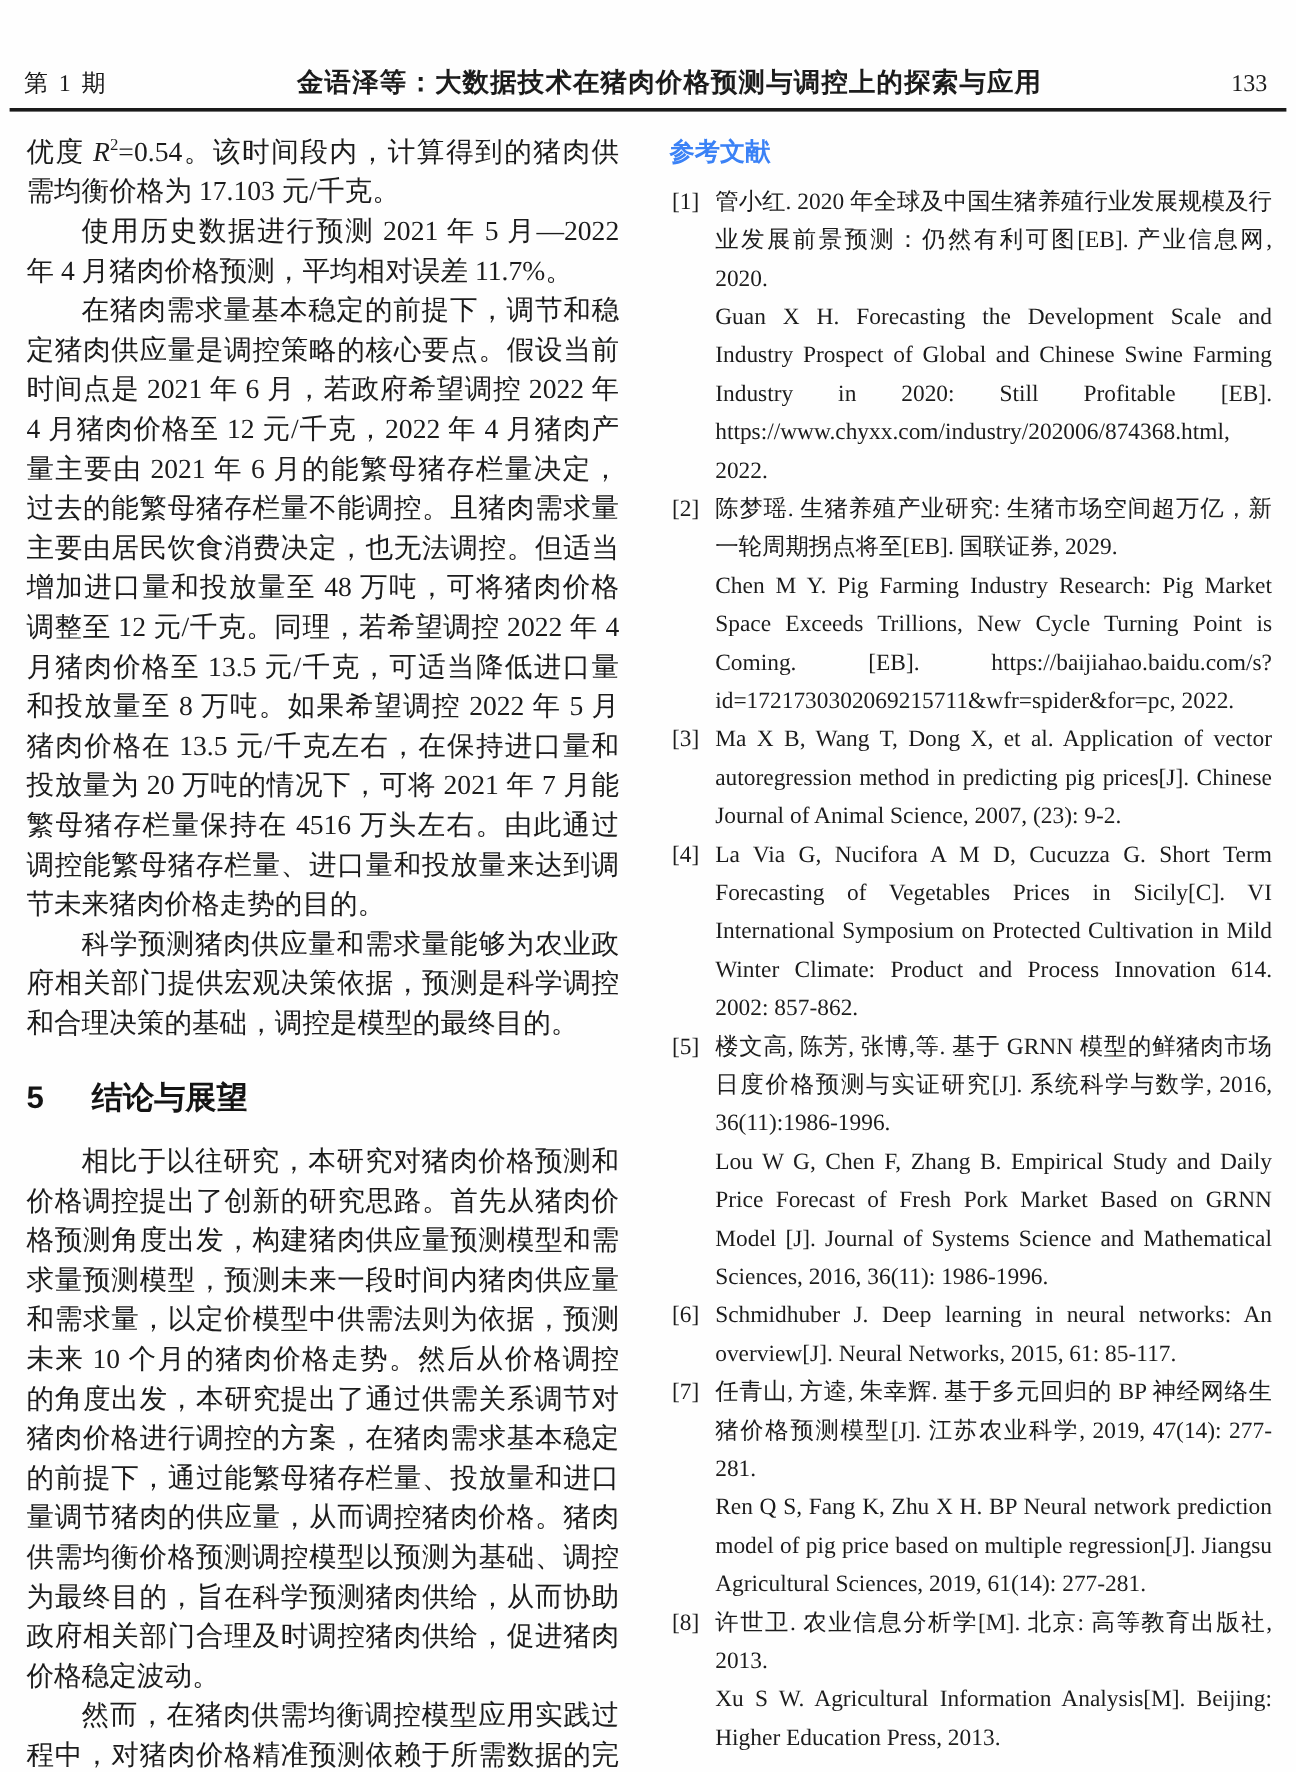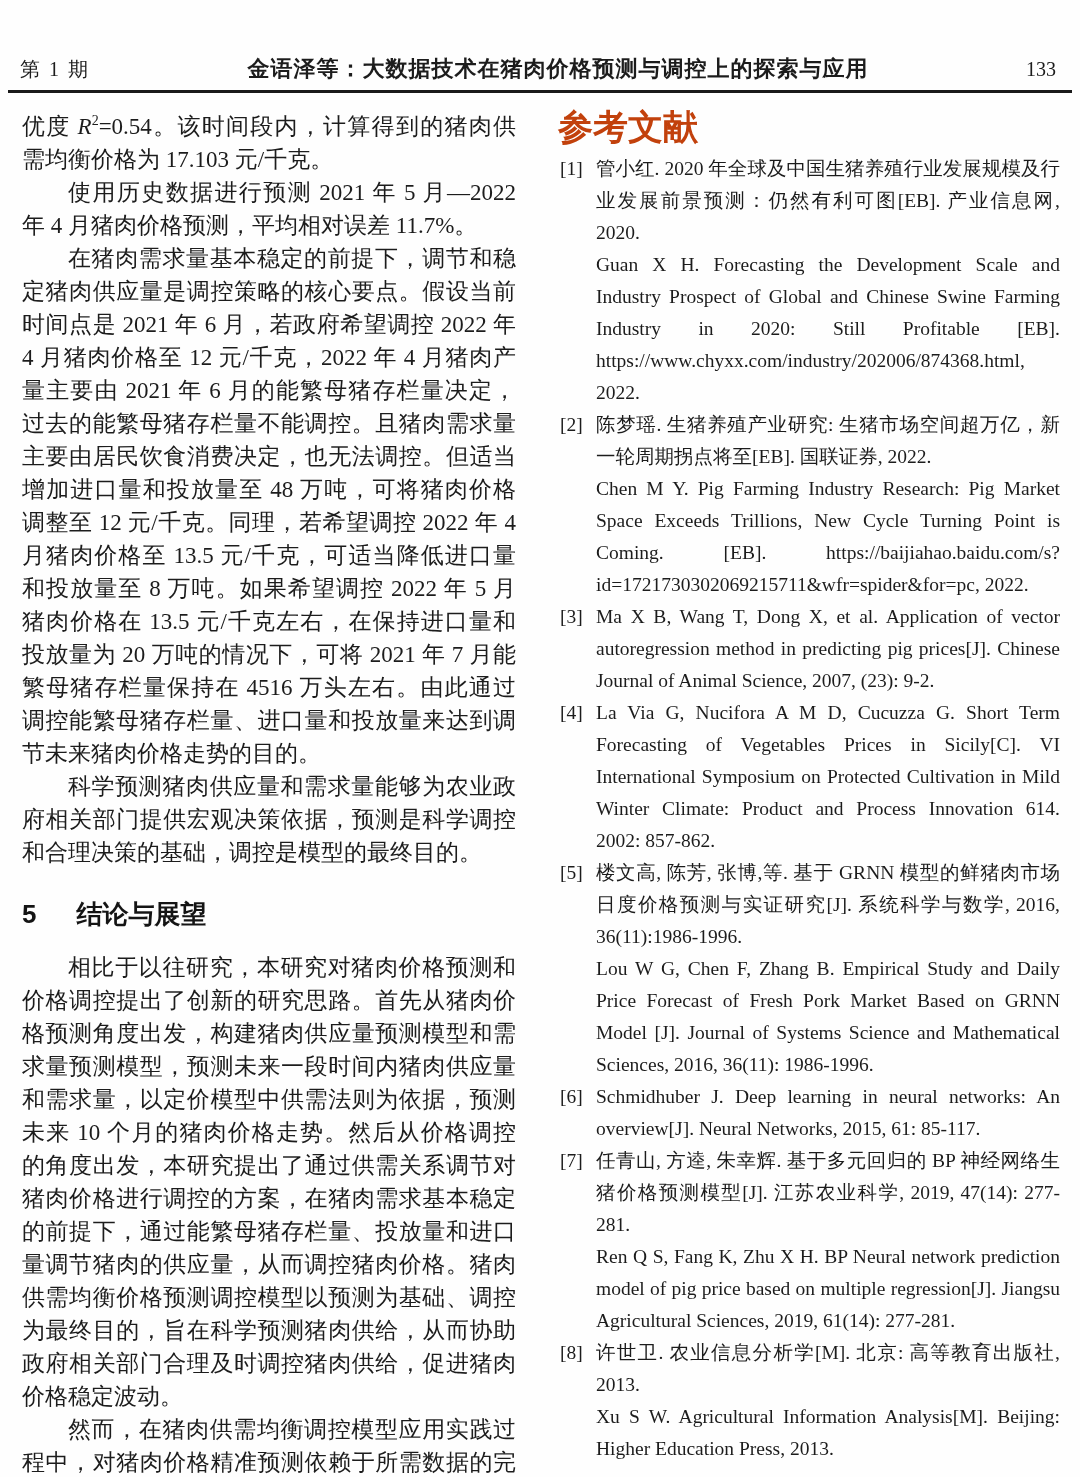--- a/index.html
+++ b/index.html
@@ -65,23 +65,23 @@
     line-height: 36px;
     color: #141414;
   }
   .sec-num { display: inline-block; margin-right: 40px; }
 
   
   .ref-heading {
     margin: 0 0 9px 0;
     font-family: "Liberation Sans", "DejaVu Sans", sans-serif;
     font-weight: bold;
-    font-size: 35px;
+    font-size: 21px;
     line-height: 34px;
-    color: #c2410c;
+    color: #3b82f6;
   }
   .ref-list { list-style: none; margin: 0; padding: 0; }
   .ref-item {
     position: relative;
     padding-left: 38px;
     font-size: 19.5px;
     line-height: 32px;
     box-sizing: border-box;
   }
   .ref-label { position: absolute; left: 2px; top: 0; }
@@ -122,21 +122,21 @@
       <ol class="ref-list">
 
         <li class="ref-item">
           <span class="ref-label">[1]</span>
           <p class="ref-zh">管小红. 2020 年全球及中国生猪养殖行业发展规模及行业发展前景预测：仍然有利可图[EB]. 产业信息网, 2020.</p>
           <p class="ref-en">Guan X H. Forecasting the Development Scale and Industry Prospect of Global and Chinese Swine Farming Industry in 2020: Still Profitable [EB]. https://www.chyxx.com/industry/202006/874368.html, 2022.</p>
         </li>
 
         <li class="ref-item">
           <span class="ref-label">[2]</span>
-          <p class="ref-zh">陈梦瑶. 生猪养殖产业研究: 生猪市场空间超万亿，新一轮周期拐点将至[EB]. 国联证券, 2022.</p>
+          <p class="ref-zh">陈梦瑶. 生猪养殖产业研究: 生猪市场空间超万亿，新一轮周期拐点将至[EB]. 国联证券, 2029.</p>
           <p class="ref-en">Chen M Y. Pig Farming Industry Research: Pig Market Space Exceeds Trillions, New Cycle Turning Point is Coming. [EB]. https://baijiahao.baidu.com/s?id=1721730302069215711&amp;wfr=spider&amp;for=pc, 2022.</p>
         </li>
 
         <li class="ref-item">
           <span class="ref-label">[3]</span>
           <p class="ref-en">Ma X B, Wang T, Dong X, et al. Application of vector autoregression method in predicting pig prices[J]. Chinese Journal of Animal Science, 2007, (23): 9-2.</p>
         </li>
 
         <li class="ref-item">
           <span class="ref-label">[4]</span>

